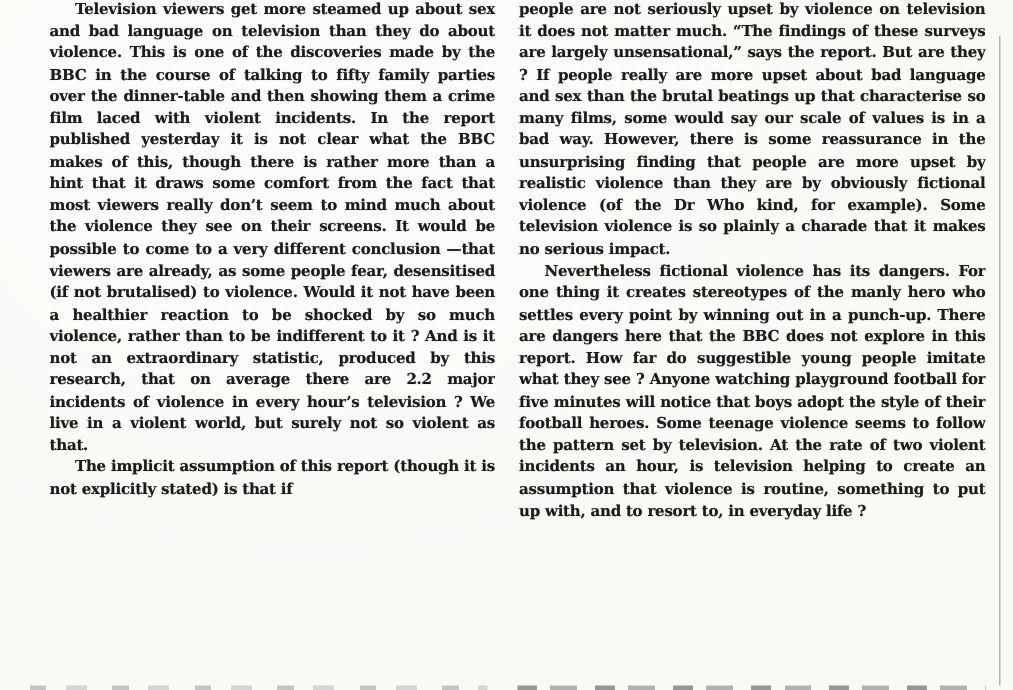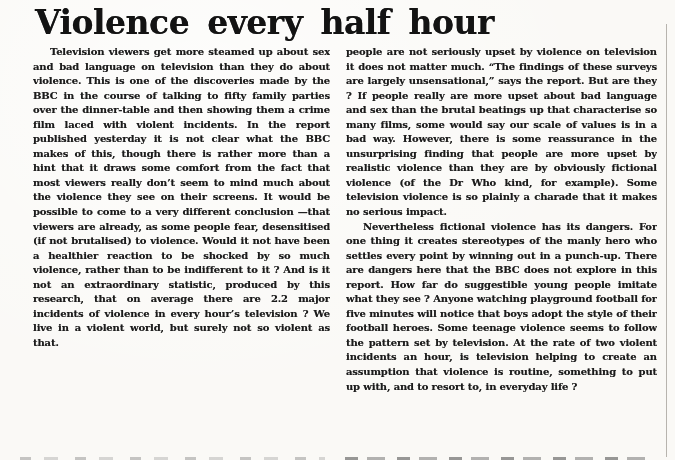--- a/index.html
+++ b/index.html
@@ -79,26 +79,26 @@
     background: repeating-linear-gradient(90deg,
       rgba(70,70,70,0.55) 0 13px, rgba(0,0,0,0) 13px 22px,
       rgba(90,90,90,0.45) 22px 40px, rgba(0,0,0,0) 40px 52px);
   }
 </style>
 </head>
 <body>
 
 <div class="page">
 
-  <h1 class="headline">Violence every half hour</h1>
 
   <div class="columns">
 
     <div class="col col-left">
       <p class="para indent">Television viewers get more steamed up about sex and bad language on television than they do about violence. This is one of the discoveries made by the BBC in the course of talking to fifty family parties over the dinner-table and then showing them a crime film laced with violent incidents. In the report published yesterday it is not clear what the BBC makes of this, though there is rather more than a hint that it draws some comfort from the fact that most viewers really don’t seem to mind much about the violence they see on their screens. It would be possible to come to a very different conclusion —that viewers are already, as some people fear, desensitised (if not brutalised) to violence. Would it not have been a healthier reaction to be shocked by so much violence, rather than to be indifferent to it ? And is it not an extraordinary statistic, produced by this research, that on average there are 2.2 major incidents of violence in every hour’s television ? We live in a violent world, but surely not so violent as that.</p>
+      <p class="para indent">The implicit assumption of this report (though it is not explicitly stated) is that if</p>
     </div>
 
     <div class="col col-right">
       <p class="para">people are not seriously upset by violence on television it does not matter much. “The findings of these surveys are largely unsensational,” says the report. But are they ? If people really are more upset about bad language and sex than the brutal beatings up that characterise so many films, some would say our scale of values is in a bad way. However, there is some reassurance in the unsurprising finding that people are more upset by realistic violence than they are by obviously fictional violence (of the Dr Who kind, for example). Some television violence is so plainly a charade that it makes no serious impact.</p>
       <p class="para indent">Nevertheless fictional violence has its dangers. For one thing it creates stereotypes of the manly hero who settles every point by winning out in a punch-up. There are dangers here that the BBC does not explore in this report. How far do suggestible young people imitate what they see ? Anyone watching playground football for five minutes will notice that boys adopt the style of their football heroes. Some teenage violence seems to follow the pattern set by television. At the rate of two violent incidents an hour, is television helping to create an assumption that violence is routine, something to put up with, and to resort to, in everyday life ?</p>
     </div>
 
   </div>
 
   <div class="col-rule"></div>

